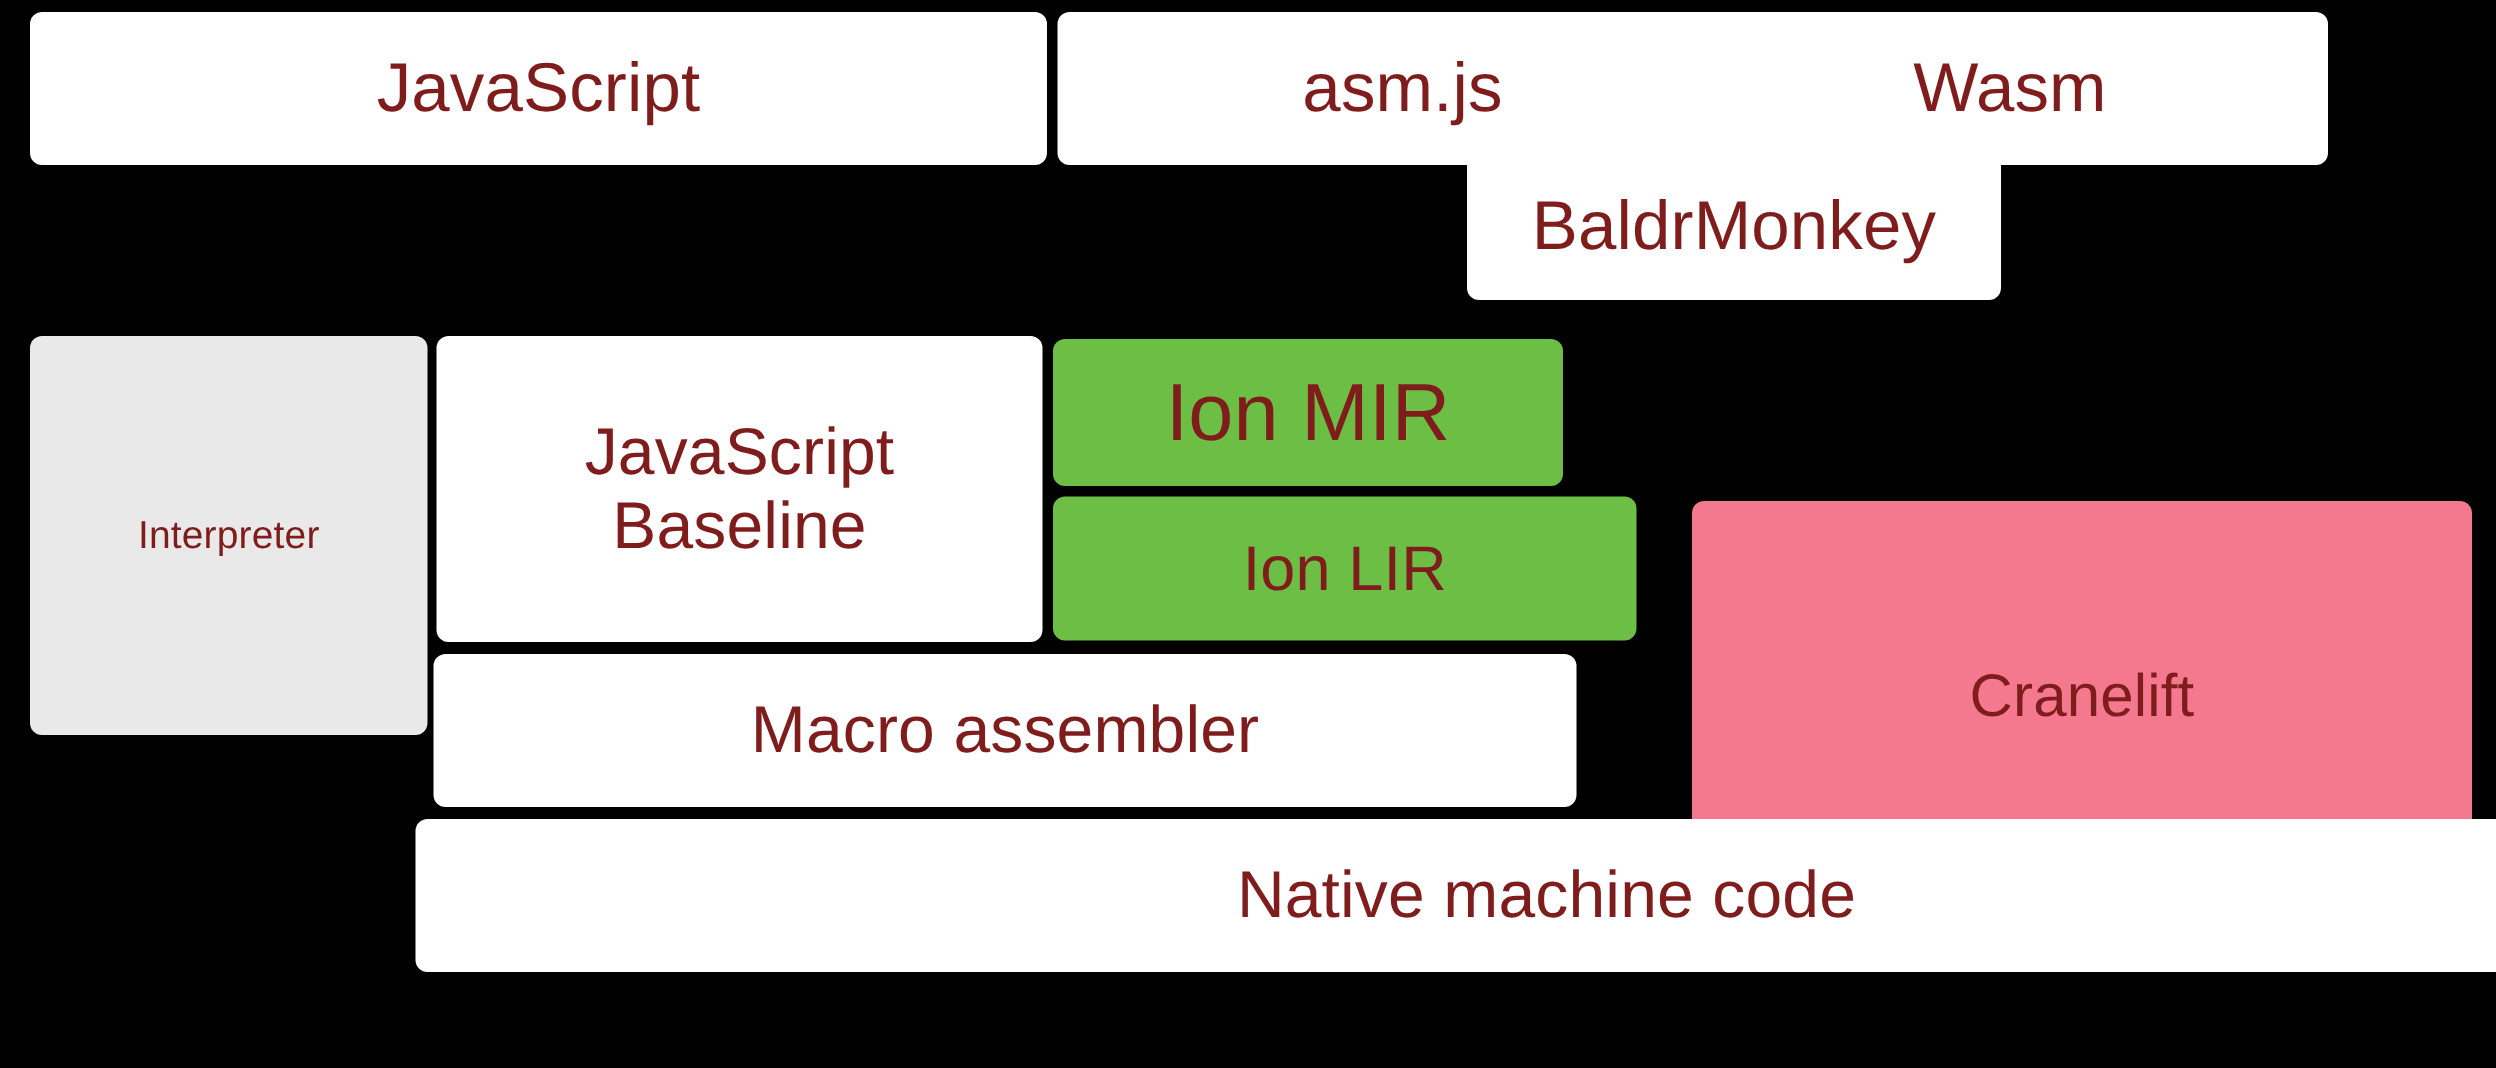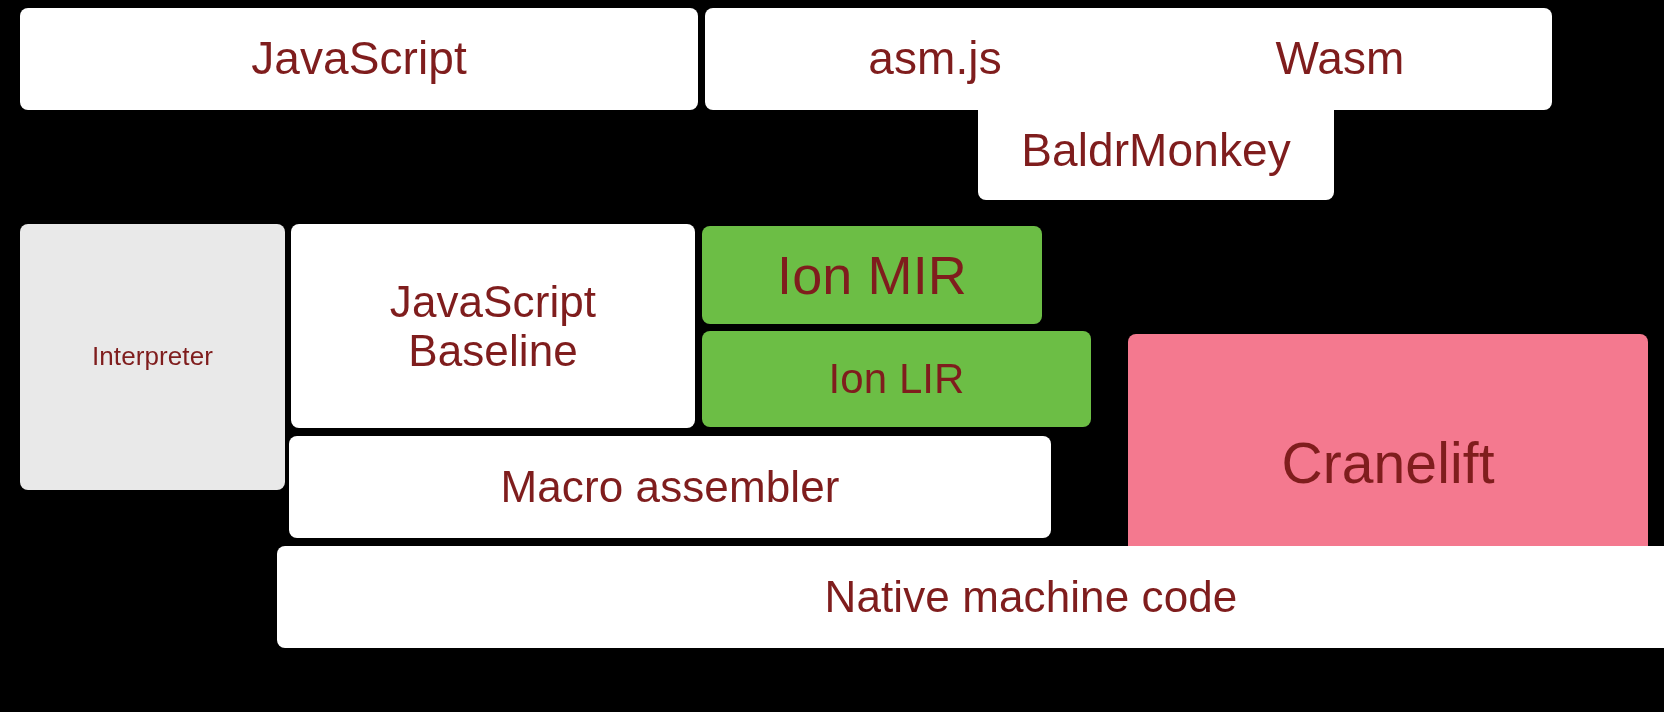--- a/index.html
+++ b/index.html
@@ -41,16 +41,16 @@
 <div id="stage" style="background: rgb(0, 0, 0);">
     <div class="node fill-white" style="left: 20px; top: 8px; width: 678px; height: 102px; font-size: 46px;">JavaScript</div>
     <div class="node fill-white" style="left: 705px; top: 8px; width: 460px; height: 102px; font-size: 46px;">asm.js</div>
     <div class="node fill-white" style="left: 1128px; top: 8px; width: 424px; height: 102px; font-size: 46px;">Wasm</div>
     <div class="node fill-white" style="left: 978px; top: 102px; width: 356px; height: 98px; font-size: 46px;">BaldrMonkey</div>
     <div class="node fill-gray" style="left: 20px; top: 224px; width: 265px; height: 266px; font-size: 26px;">Interpreter</div>
     <div class="node fill-white" style="left: 291px; top: 224px; width: 404px; height: 204px; font-size: 44px;">JavaScript
 Baseline</div>
     <div class="node fill-green" style="left: 702px; top: 226px; width: 340px; height: 98px; font-size: 54px;">Ion MIR</div>
     <div class="node fill-green" style="left: 702px; top: 331px; width: 389px; height: 96px; font-size: 42px;">Ion LIR</div>
-    <div class="node fill-pink" style="left: 1128px; top: 334px; width: 520px; height: 260px; font-size: 57px;">Cranelift</div>
+    <div class="node fill-pink" style="left: 1128px; top: 334px; width: 520px; height: 260px; font-size: 40px;">Cranelift</div>
     <div class="node fill-white" style="left: 277px; top: 436px; width: 762px; height: 102px; font-size: 44px; margin-left: 12px;">Macro assembler</div>
     <div class="node fill-white" style="left: 277px; top: 546px; width: 1508px; height: 102px; font-size: 44px;">Native machine code</div>
   </div>
 
 </body></html>

